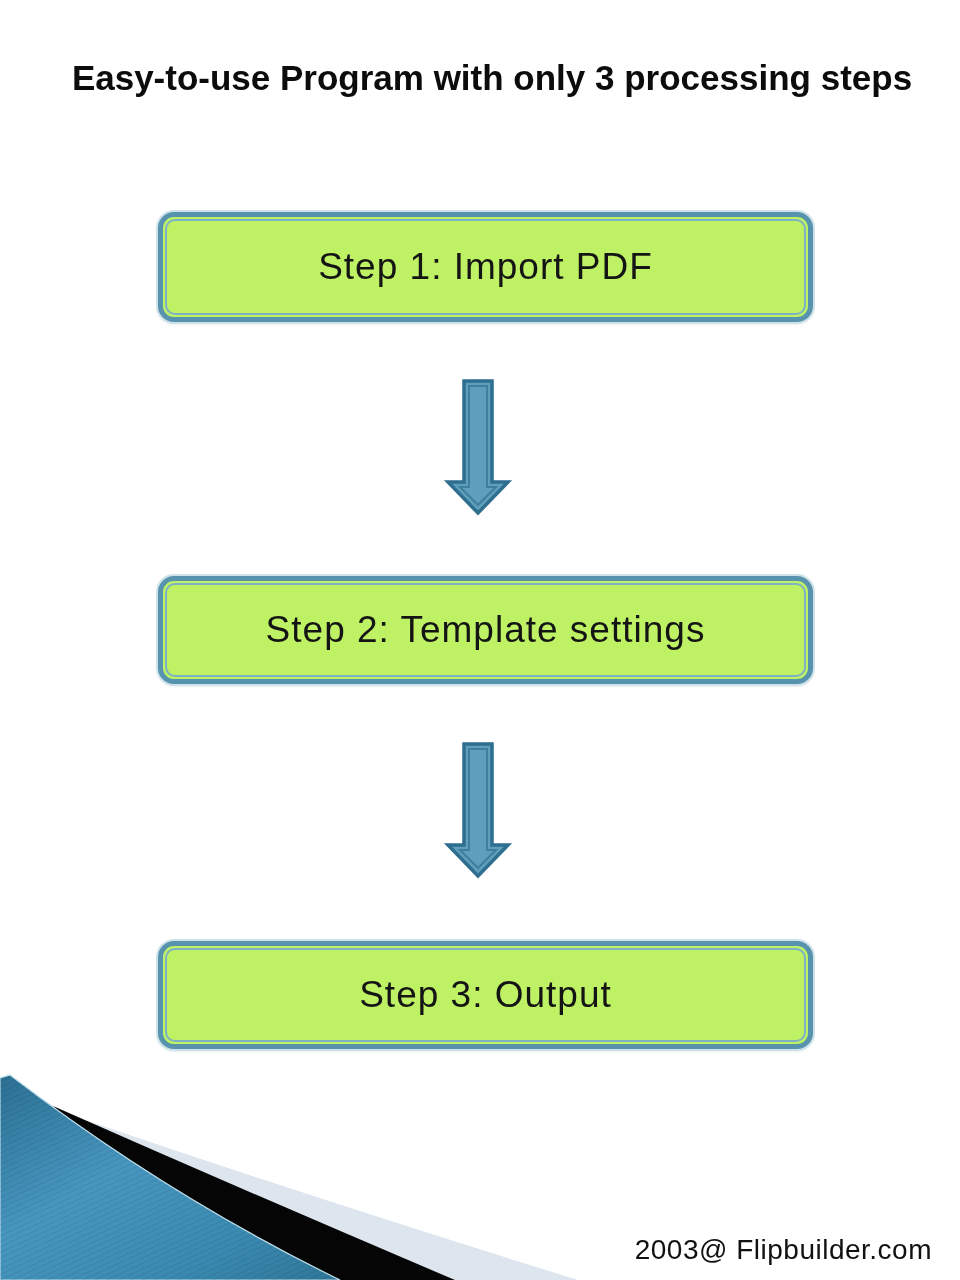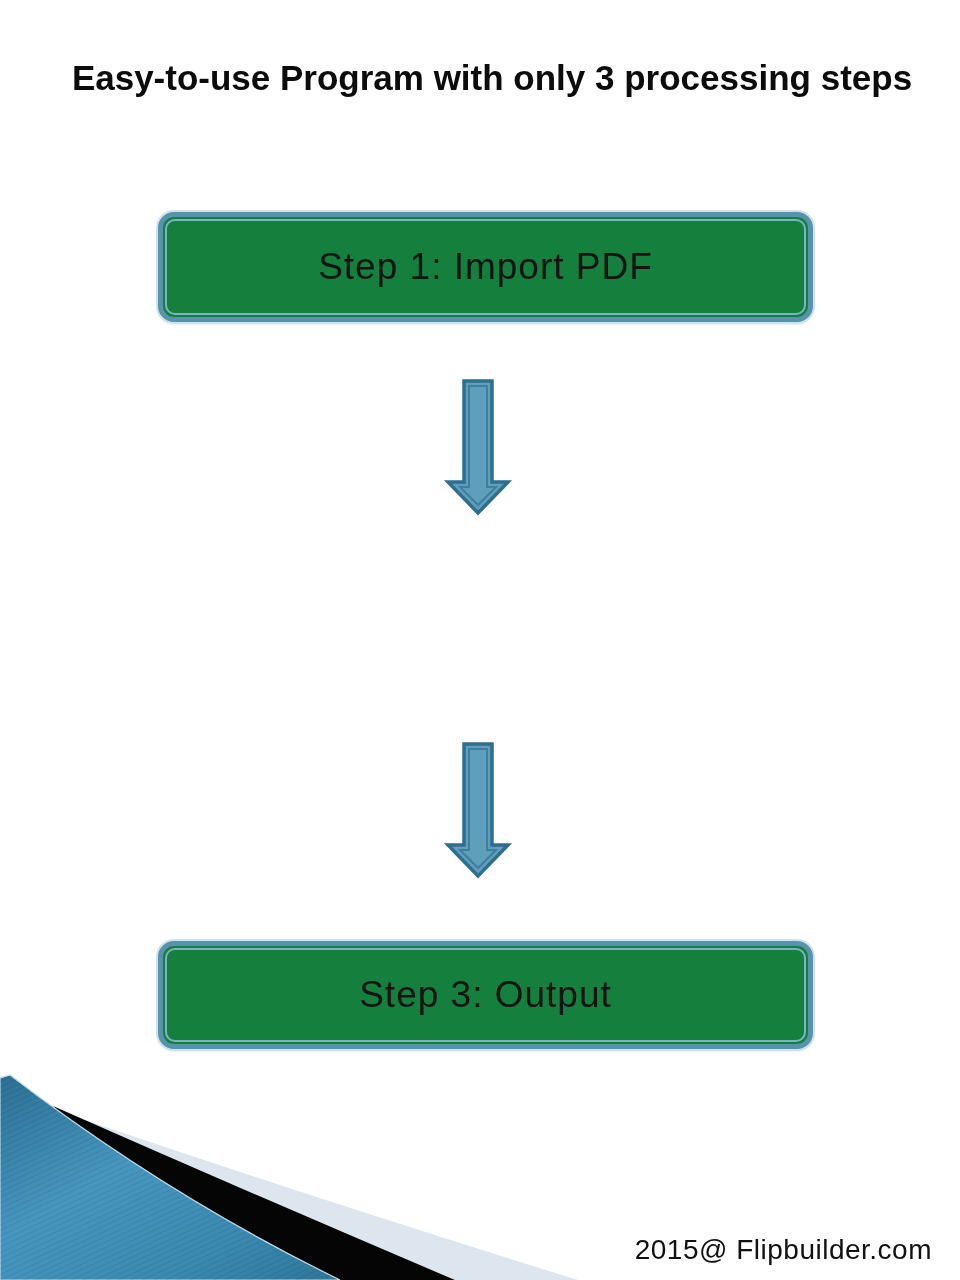--- a/index.html
+++ b/index.html
@@ -28,21 +28,21 @@
     font-weight: bold;
     color: #0c0c0c;
     letter-spacing: 0px;
     line-height: 44px;
   }
   .step-box {
     position: absolute;
     left: 158px;
     width: 645px;
     border-radius: 16px;
-    background: #15803d;
+    background: #bef264;
     border: 5px solid #5793ad;
     box-shadow: 0 0 0 2px #cfe2ea, 0 2px 3px rgba(90,130,150,0.25);
   }
   .step-box .inner {
     position: absolute;
     inset: 2px;
     border: 2px solid #7db1c3;
     border-radius: 10px;
     display: flex;
     align-items: center;
@@ -92,20 +92,25 @@
     <div class="inner">
       <span class="step-label">Step 1: Import PDF</span>
     </div>
   </div>
 
   <svg class="arrow-svg" id="arrow1" viewBox="0 0 70 140">
     <path d="M 21,4 L 49,4 L 49,105 L 65,105 L 35,136 L 5,105 L 21,105 Z" fill="#5f9fbc" stroke="#2e6e8e" stroke-width="3.5" stroke-linejoin="miter"></path>
     <path d="M 26,9 L 44,9 L 44,110 L 53,110 L 35,128 L 17,110 L 26,110 Z" fill="none" stroke="#3d7f9e" stroke-width="2"></path>
   </svg>
 
+  <div class="step-box" id="box2">
+    <div class="inner">
+      <span class="step-label">Step 2: Template settings</span>
+    </div>
+  </div>
 
   <svg class="arrow-svg" id="arrow2" viewBox="0 0 70 140">
     <path d="M 21,4 L 49,4 L 49,105 L 65,105 L 35,136 L 5,105 L 21,105 Z" fill="#5f9fbc" stroke="#2e6e8e" stroke-width="3.5" stroke-linejoin="miter"></path>
     <path d="M 26,9 L 44,9 L 44,110 L 53,110 L 35,128 L 17,110 L 26,110 Z" fill="none" stroke="#3d7f9e" stroke-width="2"></path>
   </svg>
 
   <div class="step-box" id="box3">
     <div class="inner">
       <span class="step-label">Step 3: Output</span>
     </div>
@@ -126,15 +131,15 @@
     </defs>
 
     <path d="M 85,50 Q 320,130 578,210 L 0,210 Z" fill="#dde6ee"></path>
 
     <path d="M 53,36 Q 250,123 455,210 L 225,210 Z" fill="#050505"></path>
 
     <path d="M 0,8 L 10,5 Q 168,126 340,210 L 0,210 Z" fill="url(#tealGrad)" stroke="#bfe0ec" stroke-width="1.2"></path>
     <path d="M 0,8 L 10,5 Q 168,126 340,210 L 0,210 Z" fill="url(#pinstripe)"></path>
   </svg>
 
-  <div class="footer-credit">2015@ Flipbuilder.com</div>
+  <div class="footer-credit">2003@ Flipbuilder.com</div>
 
 </div>
 
 </body></html>

